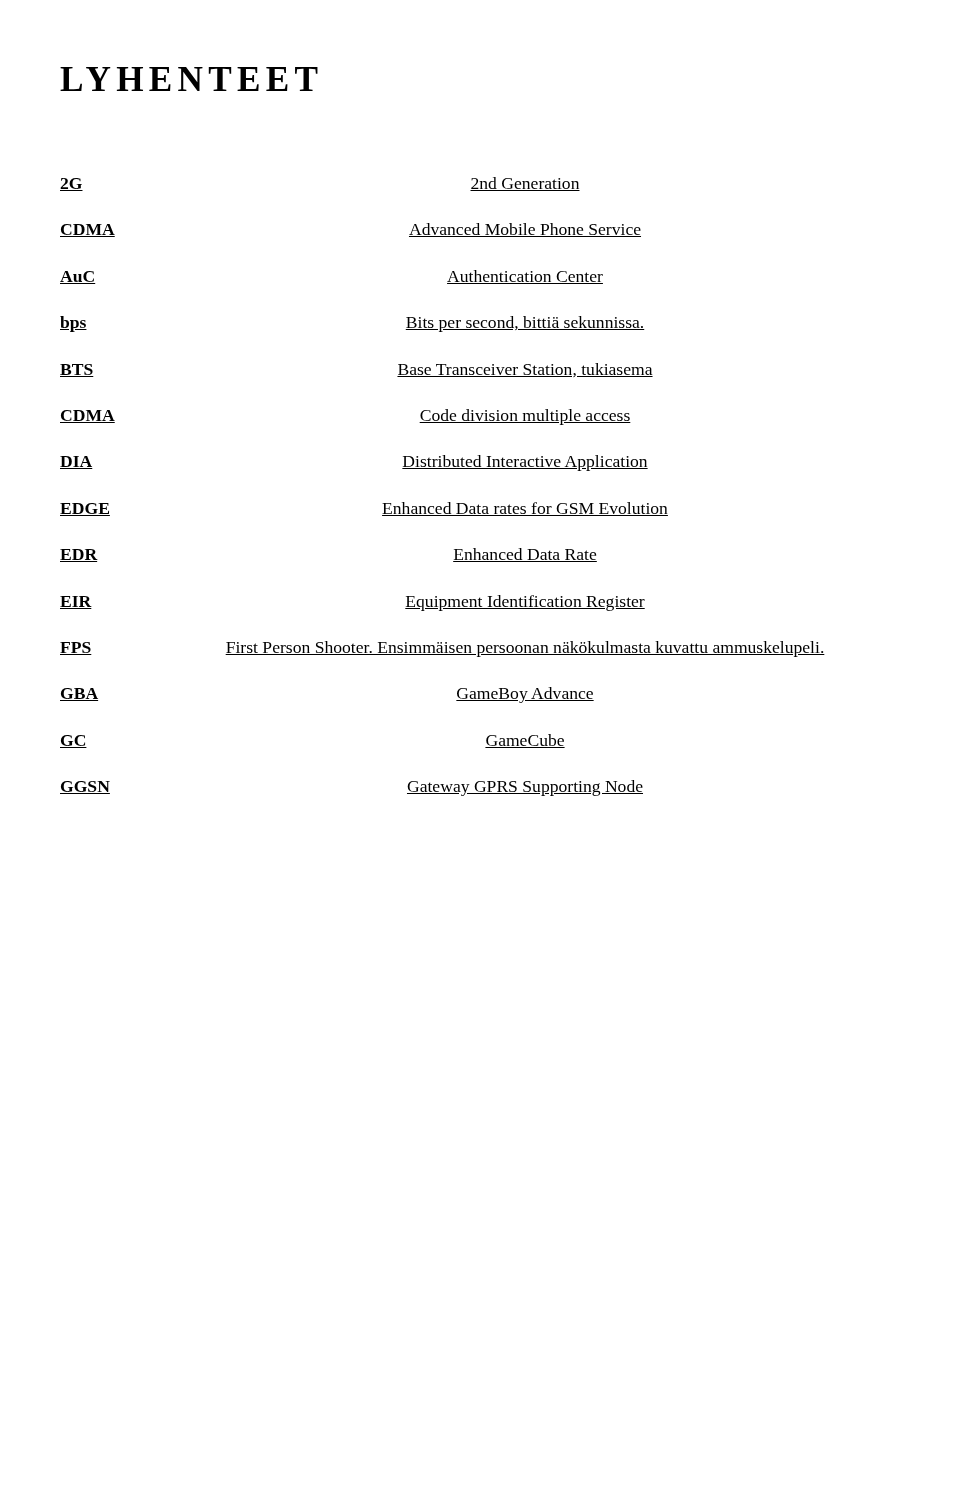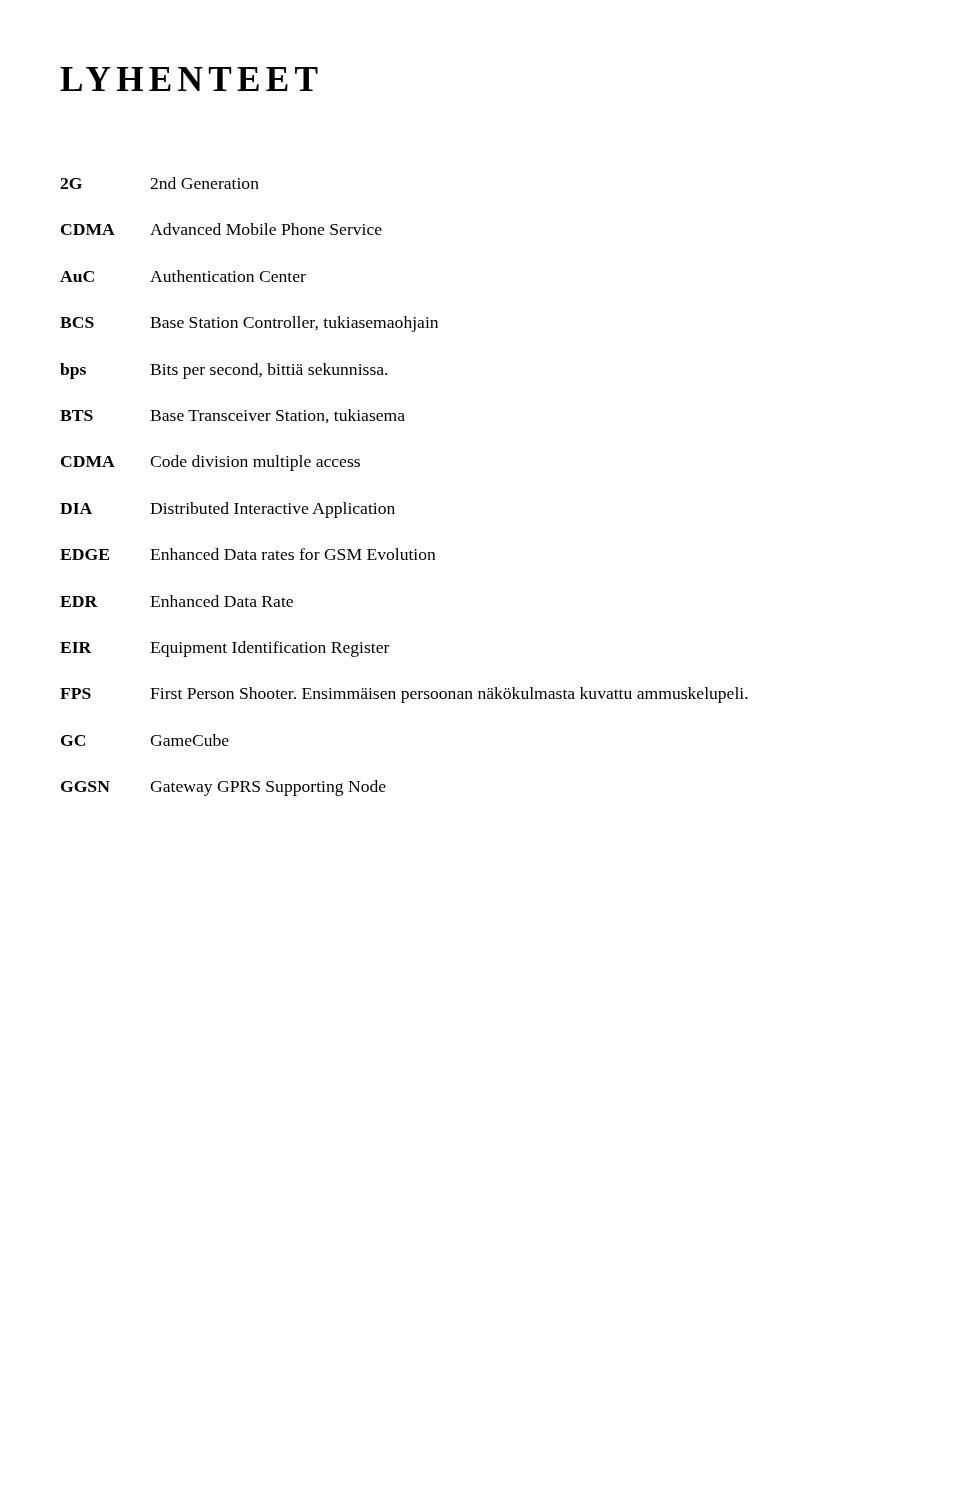--- a/index.html
+++ b/index.html
@@ -23,59 +23,57 @@
       font-variant: small-caps;
       margin-bottom: 60px;
       border-bottom: none;
     }
     .abbrev-table {
       width: 100%;
       border-collapse: collapse;
     }
     .abbrev-table tr {
       vertical-align: top;
+      text-decoration: underline;
     }
     .abbrev-table td {
       padding: 10px 0;
       font-size: 1.1em;
       line-height: 1.5;
     }
     .abbrev-table td.abbr-col {
       width: 90px;
       font-weight: bold;
       padding-right: 20px;
       white-space: nowrap;
       vertical-align: top;
     }
     .abbrev-table td.def-col {
       vertical-align: top;
+      text-align: center;
     }
   </style>
 </head>
 <body>
 
 <h1 class="page-title">Lyhenteet</h1>
 
 <table class="abbrev-table">
   <tbody id="abbrev-body">
   <tr>
         <td class="abbr-col">2G</td>
         <td class="def-col">2nd Generation</td>
       </tr>
       <tr>
         <td class="abbr-col">CDMA</td>
         <td class="def-col">Advanced Mobile Phone Service</td>
       </tr>
       <tr>
         <td class="abbr-col">AuC</td>
         <td class="def-col">Authentication Center</td>
-      </tr>
-      <tr>
-        <td class="abbr-col">BCS</td>
-        <td class="def-col">Base Station Controller, tukiasemaohjain</td>
       </tr>
       <tr>
         <td class="abbr-col">bps</td>
         <td class="def-col">Bits per second, bittiä sekunnissa.</td>
       </tr>
       <tr>
         <td class="abbr-col">BTS</td>
         <td class="def-col">Base Transceiver Station, tukiasema</td>
       </tr>
       <tr>
@@ -96,20 +94,24 @@
       </tr>
       <tr>
         <td class="abbr-col">EIR</td>
         <td class="def-col">Equipment Identification Register</td>
       </tr>
       <tr>
         <td class="abbr-col">FPS</td>
         <td class="def-col">First Person Shooter. Ensimmäisen persoonan näkökulmasta kuvattu ammuskelupeli.</td>
       </tr>
       <tr>
+        <td class="abbr-col">GBA</td>
+        <td class="def-col">GameBoy Advance</td>
+      </tr>
+      <tr>
         <td class="abbr-col">GC</td>
         <td class="def-col">GameCube</td>
       </tr>
       <tr>
         <td class="abbr-col">GGSN</td>
         <td class="def-col">Gateway GPRS Supporting Node</td>
       </tr>
     </tbody>
 </table>
 

